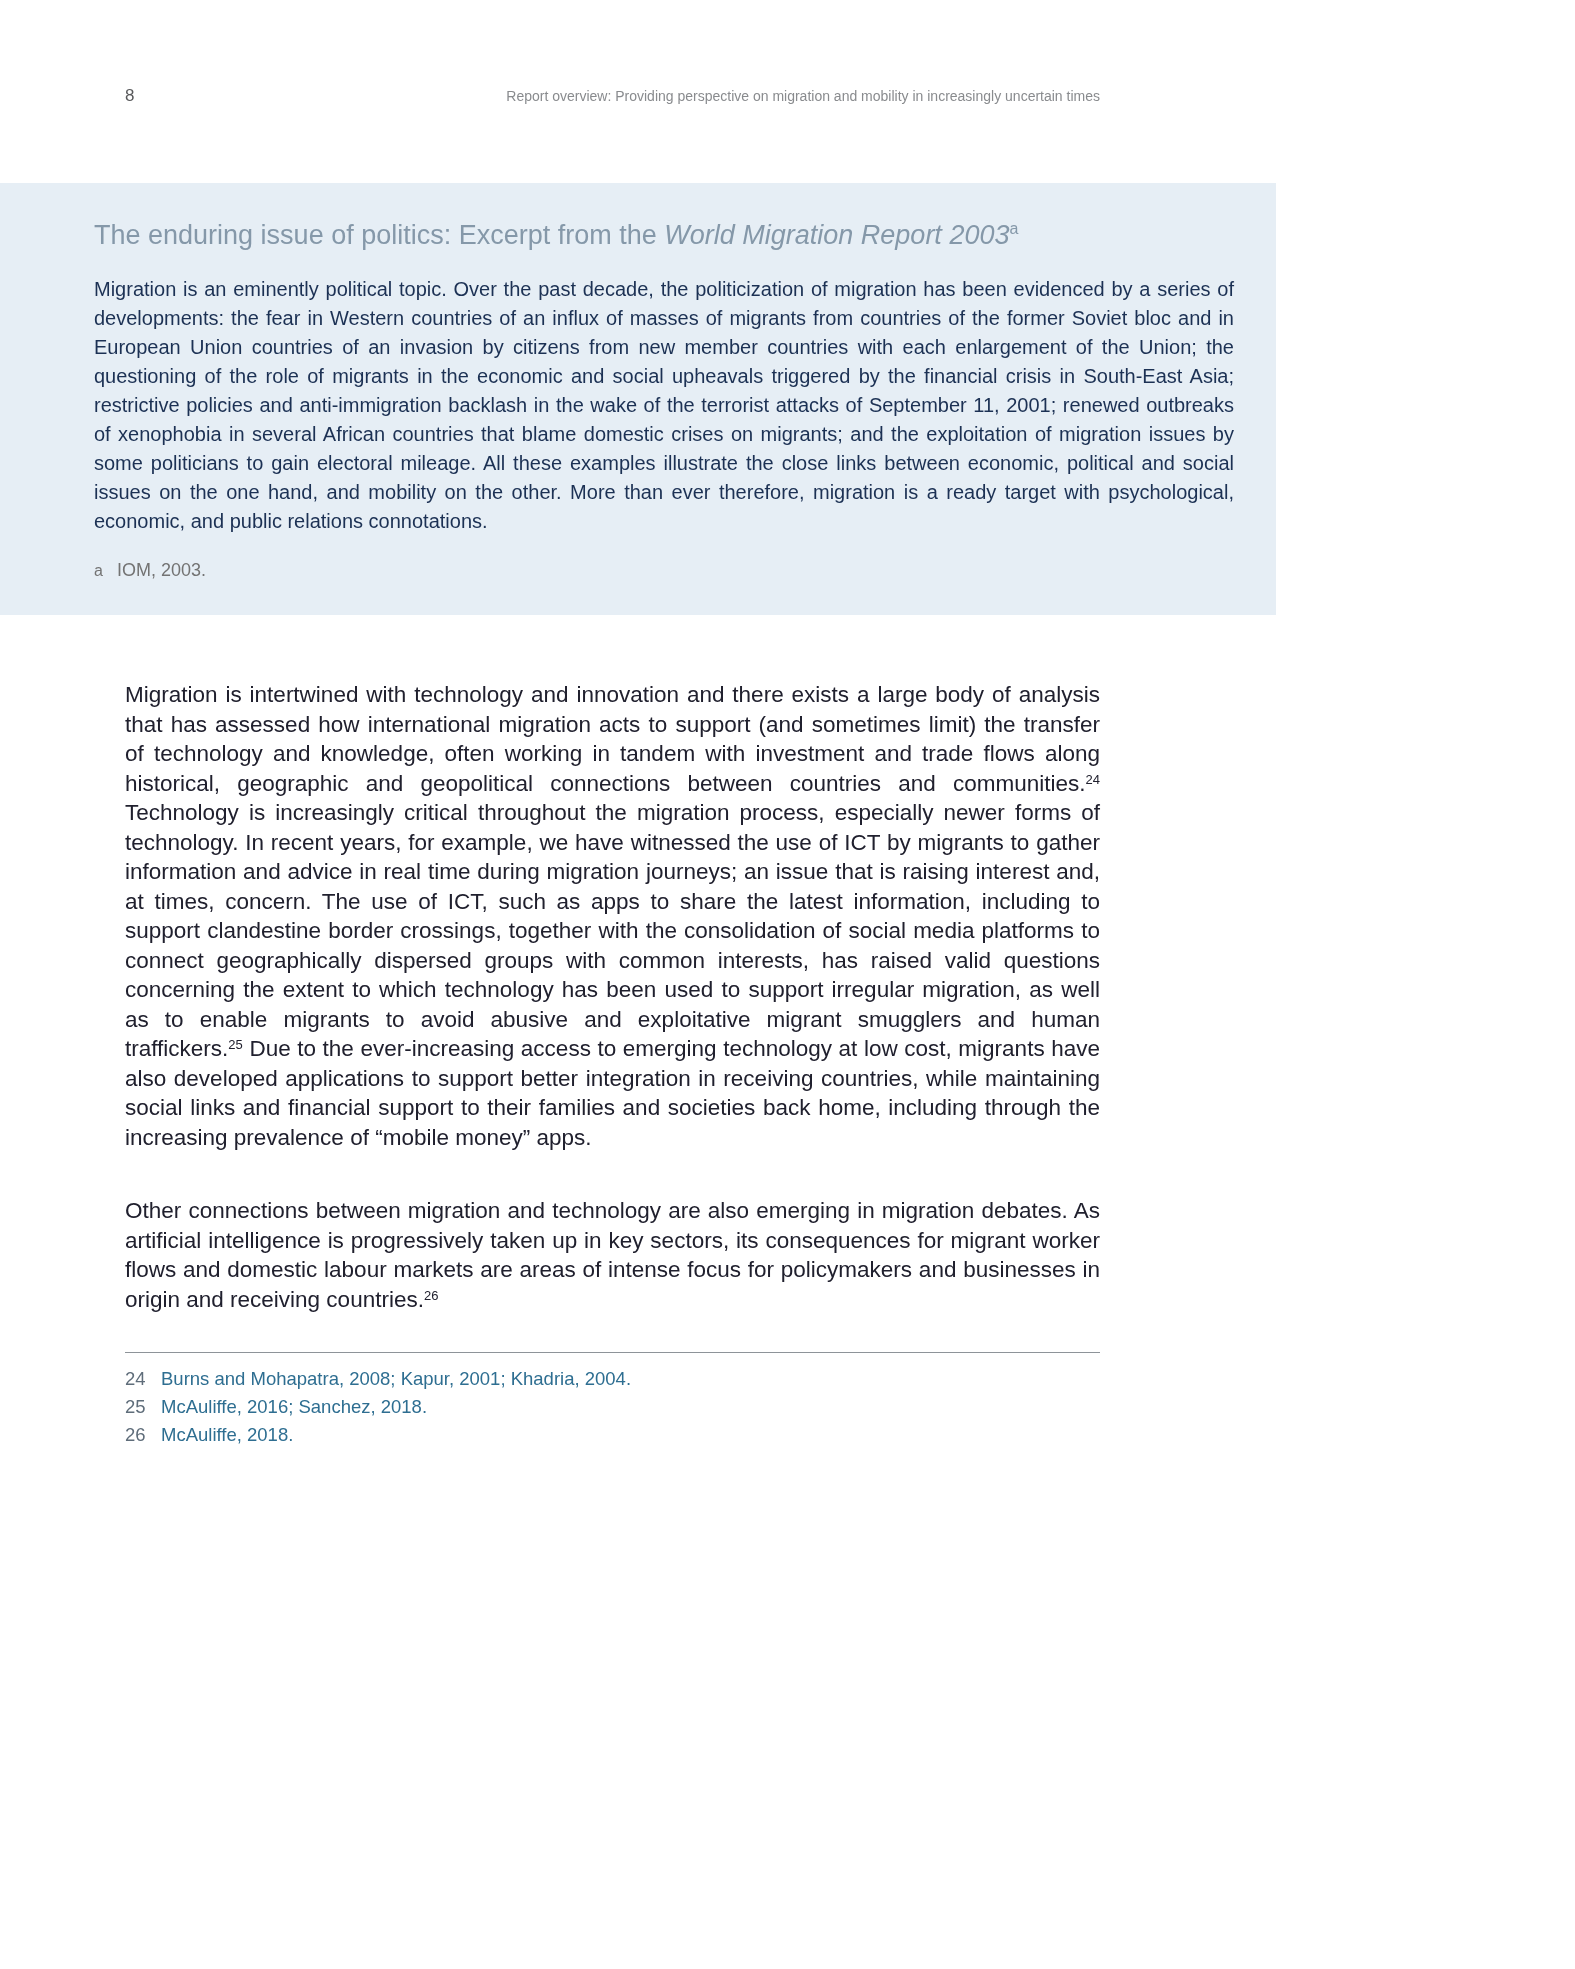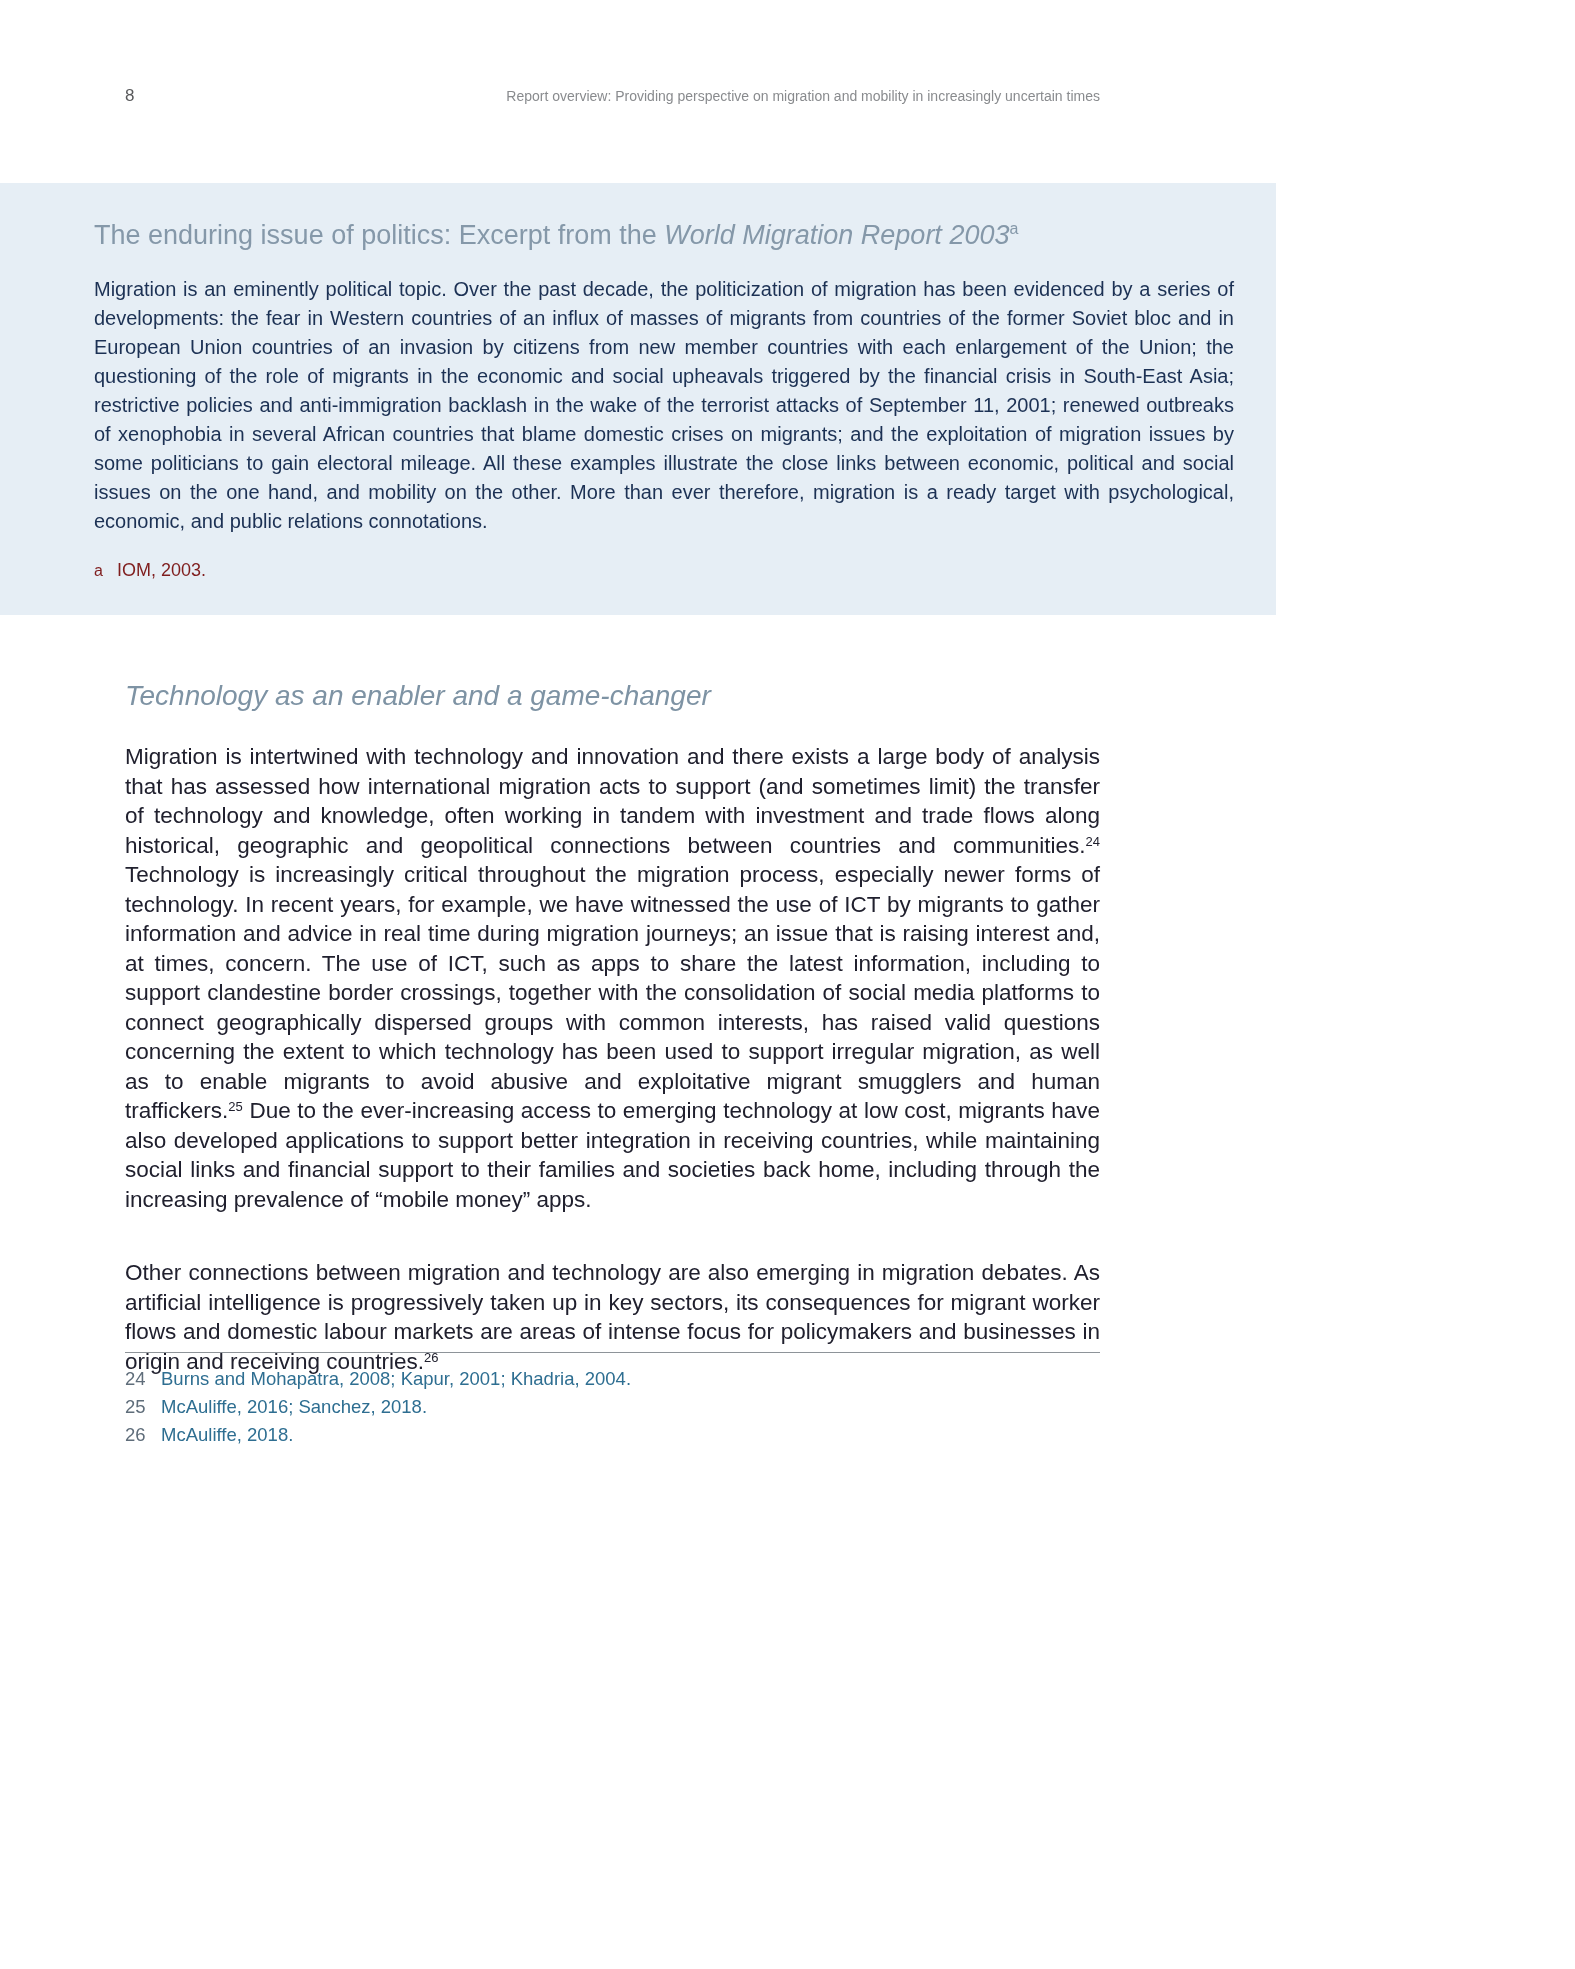--- a/index.html
+++ b/index.html
@@ -57,21 +57,21 @@
   .excerpt-body {
     margin-top: 22px;
     font-size: 20px;
     line-height: 29px;
     color: #1c3154;
     text-align: justify;
   }
   .excerpt-footnote {
     margin-top: 24px;
     font-size: 18px;
-    color: #7f1d1d;
+    color: #737373;
   }
   .excerpt-footnote .fn-marker {
     font-size: 16px;
     margin-right: 14px;
   }
 
   
   .main-section {
     position: absolute;
     top: 680px;
@@ -132,21 +132,20 @@
     <span class="header-title">Report overview: Providing perspective on migration and mobility in increasingly uncertain times</span>
   </div>
 
   <div class="excerpt-box">
     <div class="excerpt-title"><span>The enduring issue of politics: Excerpt from the </span><span class="italic">World Migration Report 2003</span><sup>a</sup></div>
     <div class="excerpt-body">Migration is an eminently political topic. Over the past decade, the politicization of migration has been evidenced by a series of developments: the fear in Western countries of an influx of masses of migrants from countries of the former Soviet bloc and in European Union countries of an invasion by citizens from new member countries with each enlargement of the Union; the questioning of the role of migrants in the economic and social upheavals triggered by the financial crisis in South-East Asia; restrictive policies and anti-immigration backlash in the wake of the terrorist attacks of September 11, 2001; renewed outbreaks of xenophobia in several African countries that blame domestic crises on migrants; and the exploitation of migration issues by some politicians to gain electoral mileage. All these examples illustrate the close links between economic, political and social issues on the one hand, and mobility on the other. More than ever therefore, migration is a ready target with psychological, economic, and public relations connotations.</div>
     <div class="excerpt-footnote"><span class="fn-marker">a</span><span>IOM, 2003.</span></div>
   </div>
 
   <div class="main-section">
-    <h2 class="section-heading">Technology as an enabler and a game-changer</h2>
 
     <p class="body-para"><span>Migration is intertwined with technology and innovation and there exists a large body of analysis that has assessed how international migration acts to support (and sometimes limit) the transfer of technology and knowledge, often working in tandem with investment and trade flows along historical, geographic and geopolitical connections between countries and communities.</span><sup>24</sup><span> Technology is increasingly critical throughout the migration process, especially newer forms of technology. In recent years, for example, we have witnessed the use of ICT by migrants to gather information and advice in real time during migration journeys; an issue that is raising interest and, at times, concern. The use of ICT, such as apps to share the latest information, including to support clandestine border crossings, together with the consolidation of social media platforms to connect geographically dispersed groups with common interests, has raised valid questions concerning the extent to which technology has been used to support irregular migration, as well as to enable migrants to avoid abusive and exploitative migrant smugglers and human traffickers.</span><sup>25</sup><span> Due to the ever-increasing access to emerging technology at low cost, migrants have also developed applications to support better integration in receiving countries, while maintaining social links and financial support to their families and societies back home, including through the increasing prevalence of “mobile money” apps.</span></p>
 
     <p class="body-para"><span>Other connections between migration and technology are also emerging in migration debates. As artificial intelligence is progressively taken up in key sectors, its consequences for migrant worker flows and domestic labour markets are areas of intense focus for policymakers and businesses in origin and receiving countries.</span><sup>26</sup></p>
   </div>
 
   <div class="footnotes">
     <div class="fn-line"><span class="fn-num">24</span><span>Burns and Mohapatra, 2008; Kapur, 2001; Khadria, 2004.</span></div>
     <div class="fn-line"><span class="fn-num">25</span><span>McAuliffe, 2016; Sanchez, 2018.</span></div>
     <div class="fn-line"><span class="fn-num">26</span><span>McAuliffe, 2018.</span></div>

